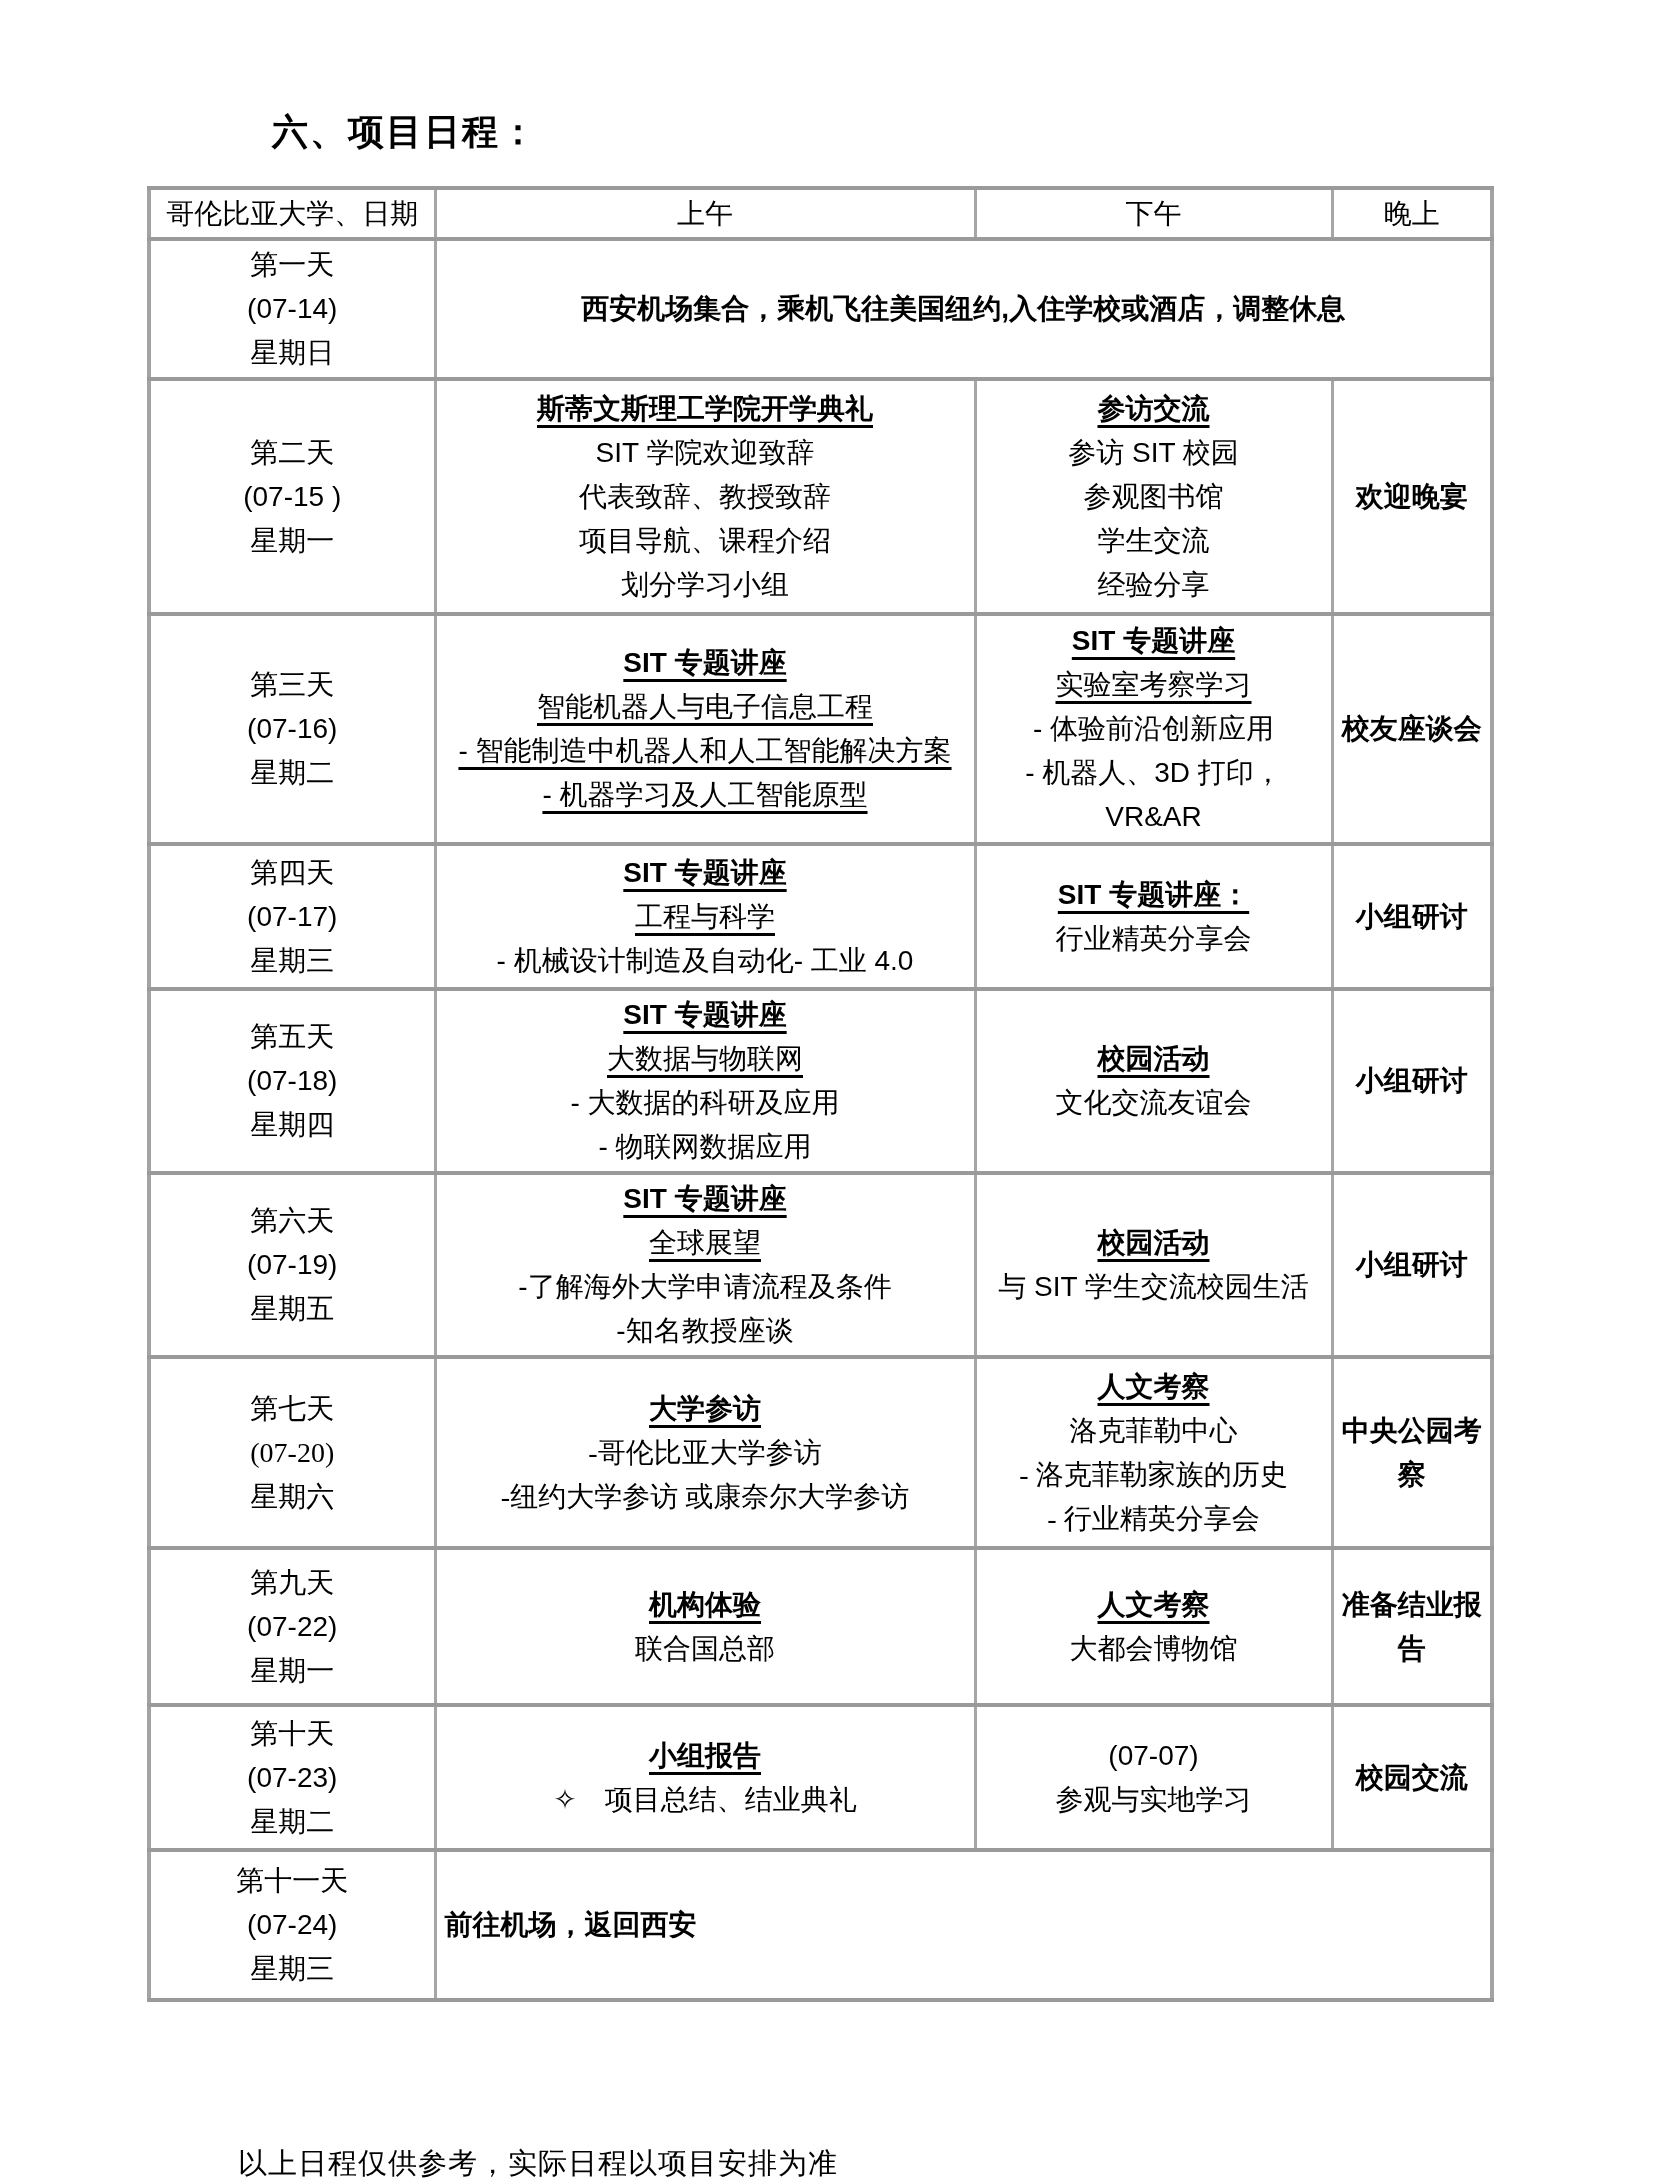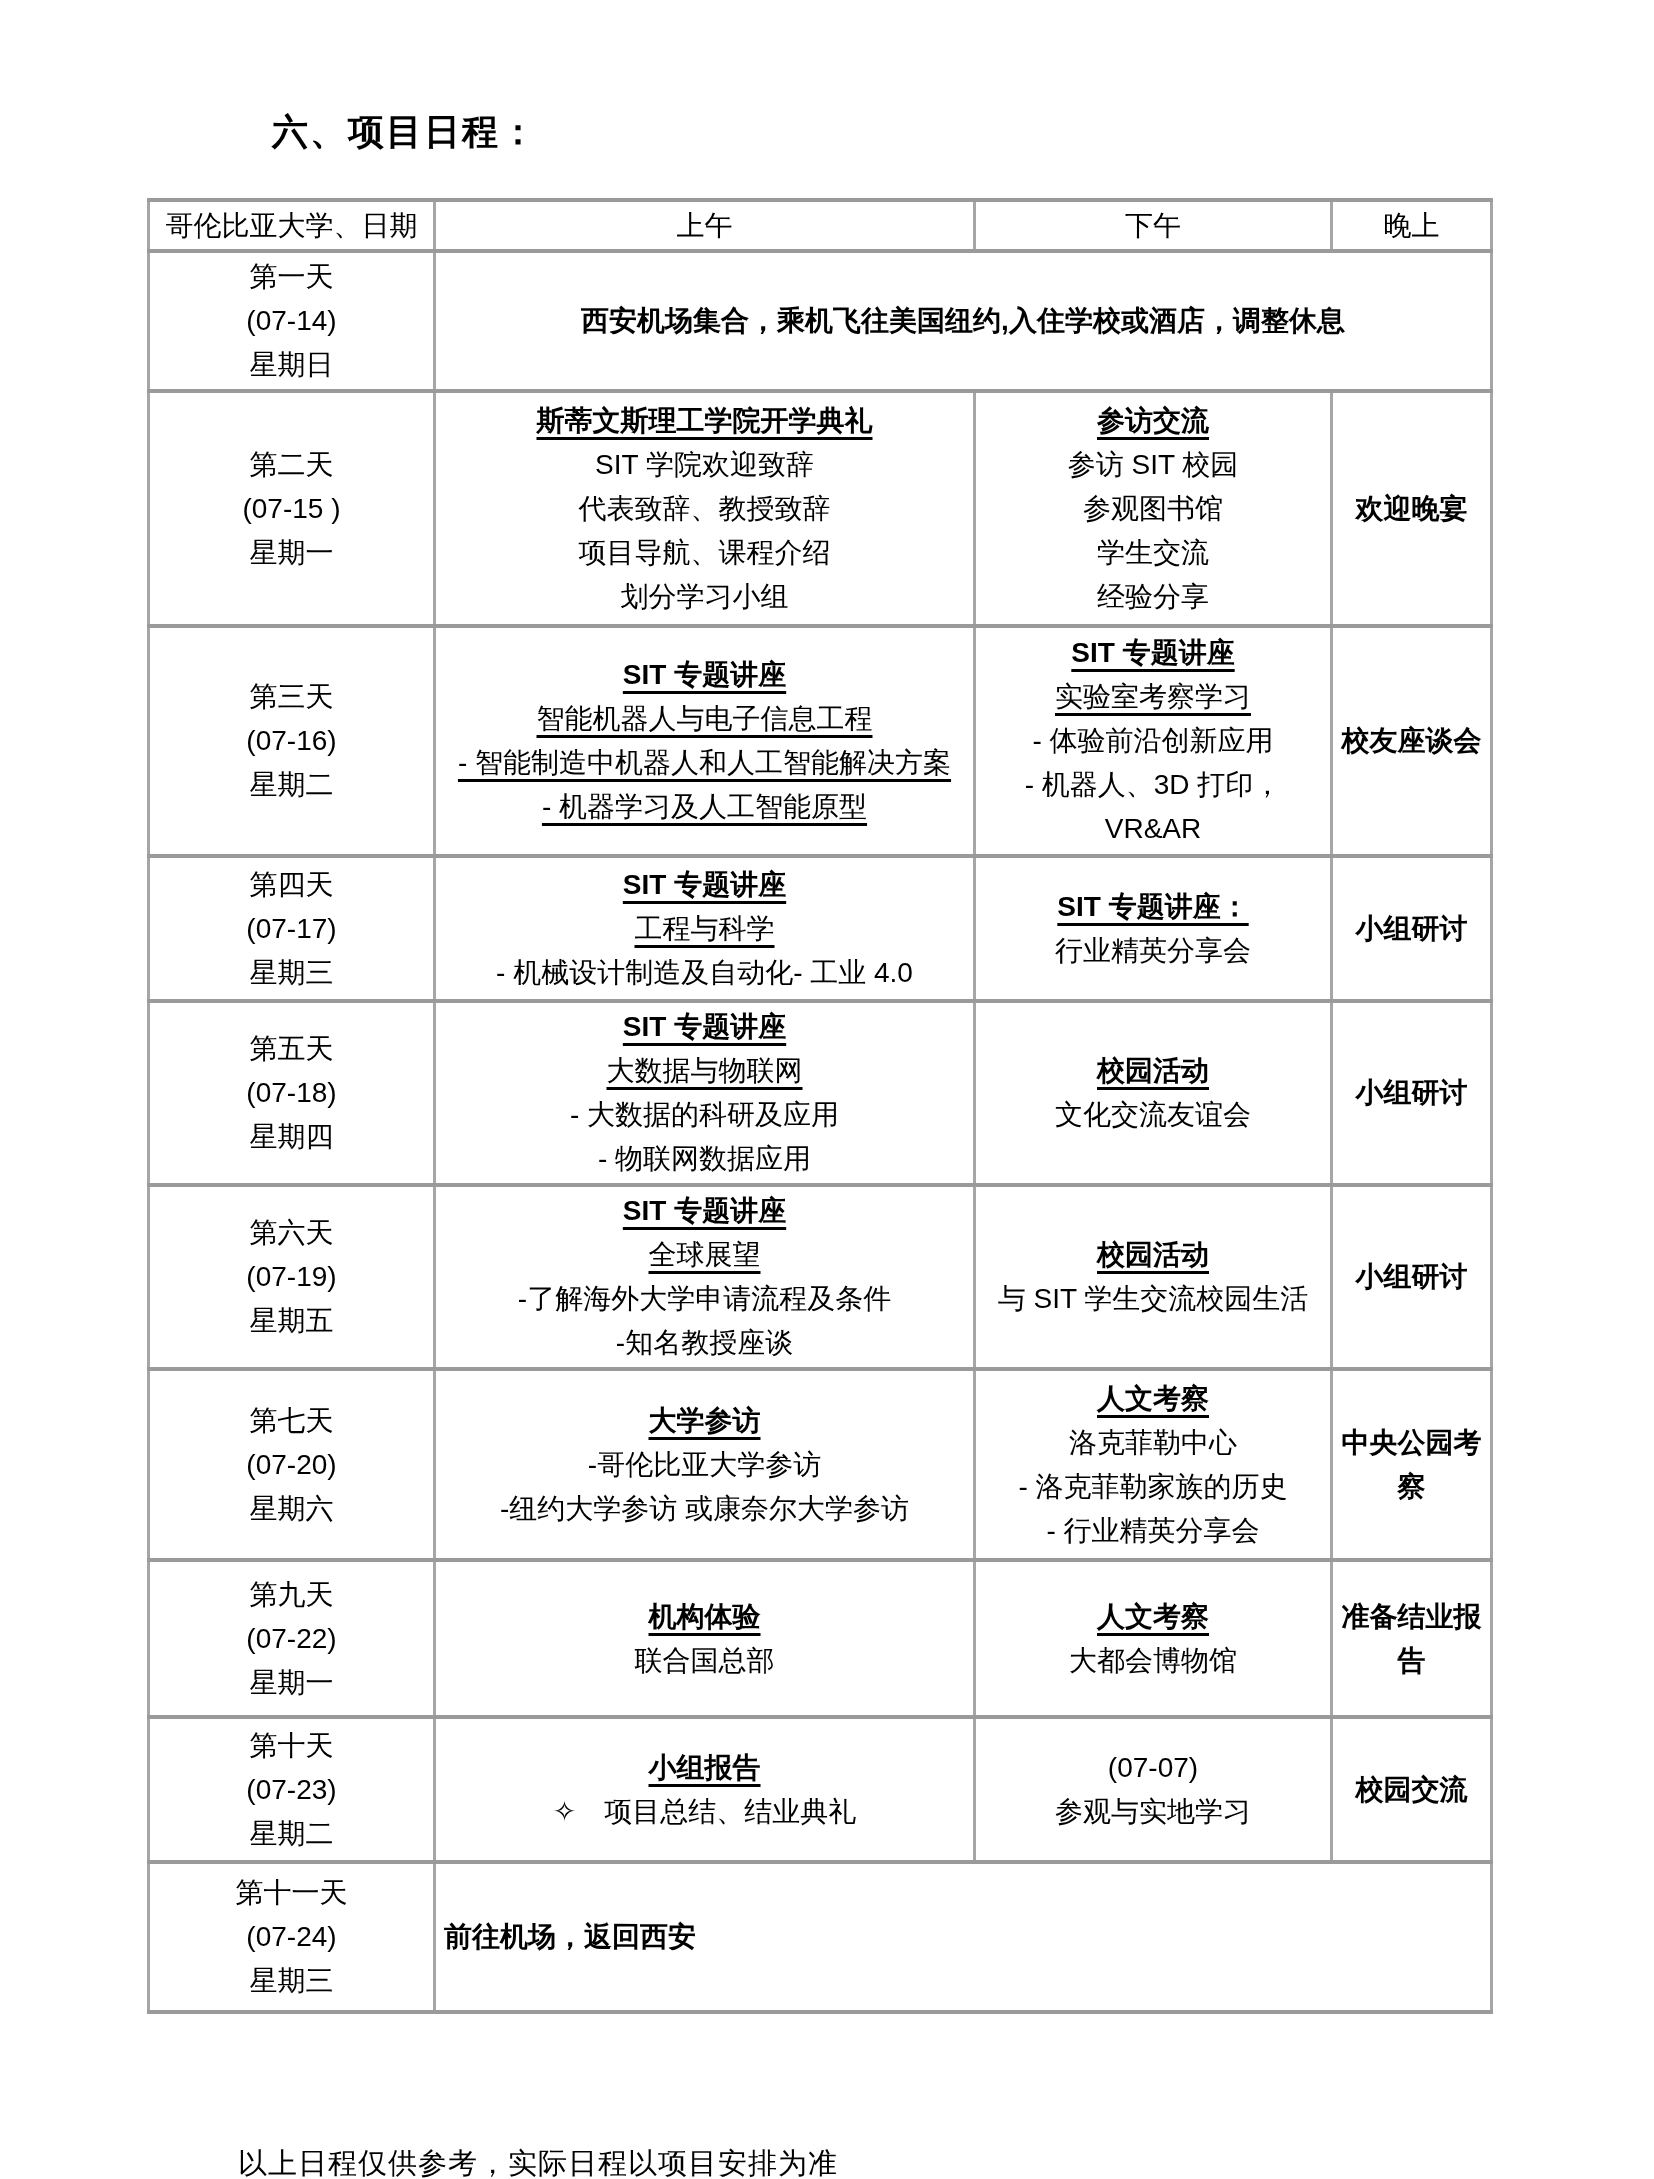--- a/index.html
+++ b/index.html
@@ -13,24 +13,24 @@
   .top-note{
     position:absolute;top:28px;left:0;width:1640px;
     text-align:center;font-weight:700;font-size:38px;letter-spacing:1px;
   }
   .section-heading{
     position:absolute;top:108px;left:234px;
     font-weight:700;font-size:36px;letter-spacing:2px;margin-left:38px;
   }
 
   table.schedule{
-    position:absolute;top:198px;left:147px;
+    position:absolute;top:186px;left:147px;
     width:1343px;table-layout:fixed;
     border-collapse:collapse;
-    border:2px solid #a3a3a3;
+    border:4px solid #a3a3a3;
     font-size:28px;
   }
   col.c-day{width:286px;}
   col.c-am{width:540px;}
   col.c-pm{width:357px;}
   col.c-eve{width:160px;}
 
   th,td{
     border:3px solid #a6a6a6;
     border-top-width:4px;border-bottom-width:4px;
@@ -48,21 +48,21 @@
 
   .merged-left{text-align:left;padding-left:8px;}
 
   
   tbody tr.row-1{height:136px;}
   tbody tr.row-2{height:235px;}
   tbody tr.row-3{height:230px;}
   tbody tr.row-4{height:145px;}
   tbody tr.row-5{height:177px;}
   tbody tr.row-6{height:177px;}
-  tbody tr.row-7{height:191px;}
+  tbody tr.row-7{height:191px;font-family:Liberation Serif, serif;}
   tbody tr.row-8{height:145px;}
   tbody tr.row-9{height:157px;}
   tbody tr.row-10{height:145px;}
   tbody tr.row-11{height:150px;}
 
   .footer-note{
     position:absolute;top:2134px;left:238px;
     font-size:29px;font-weight:400;letter-spacing:1px;margin-top:10px;
   }
 </style>

